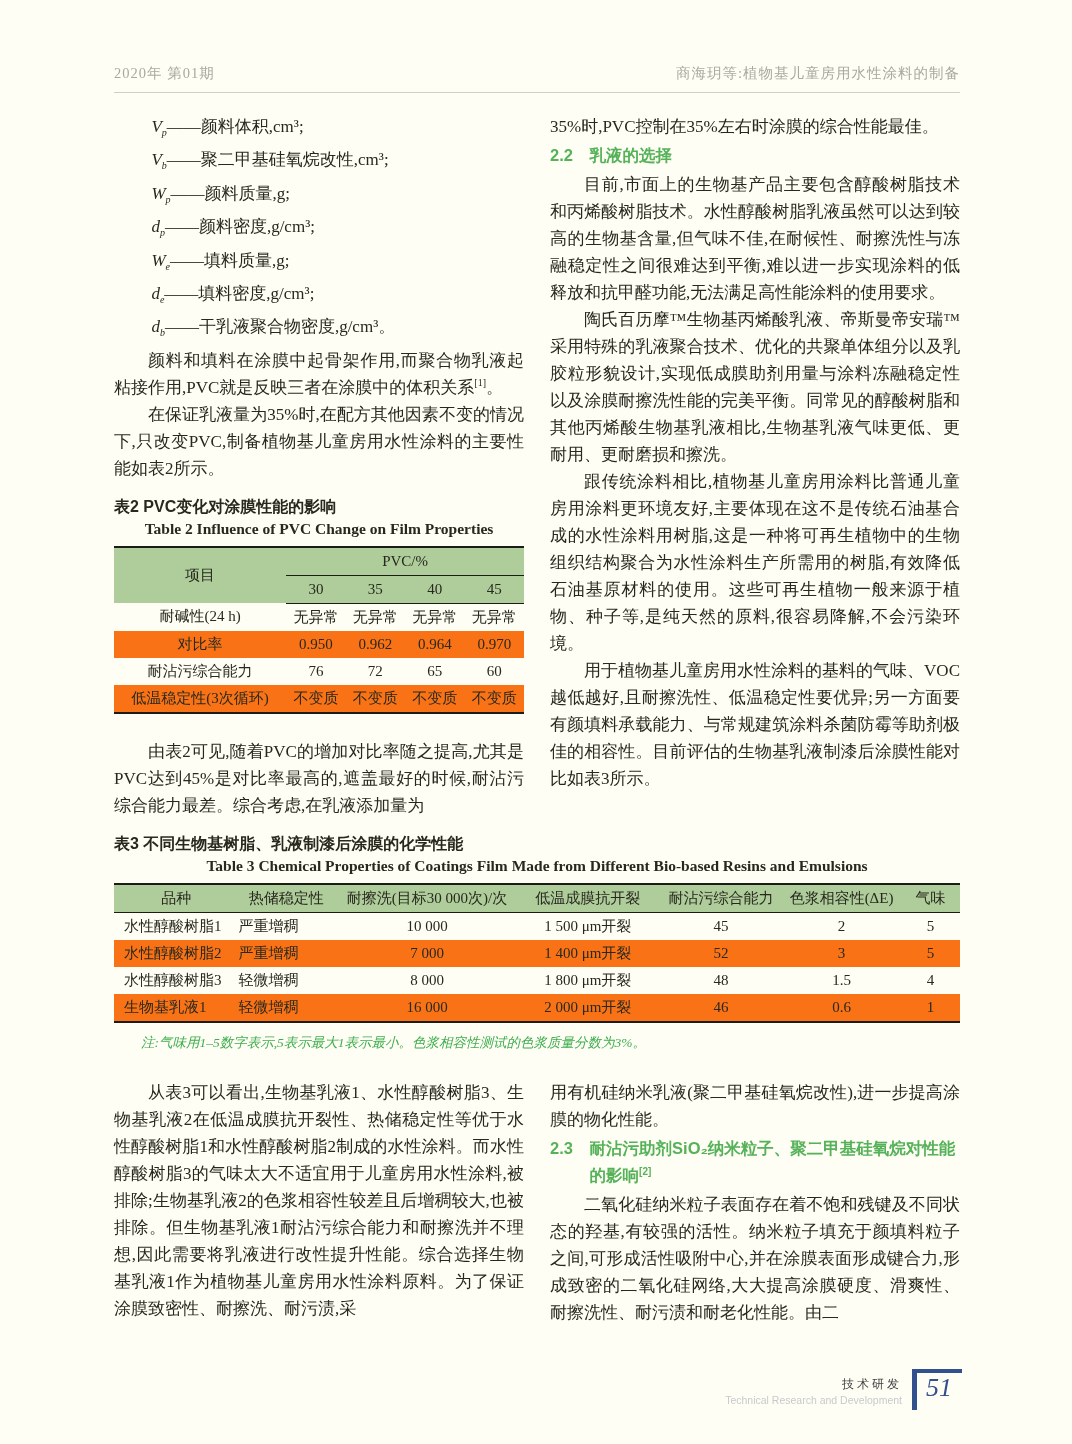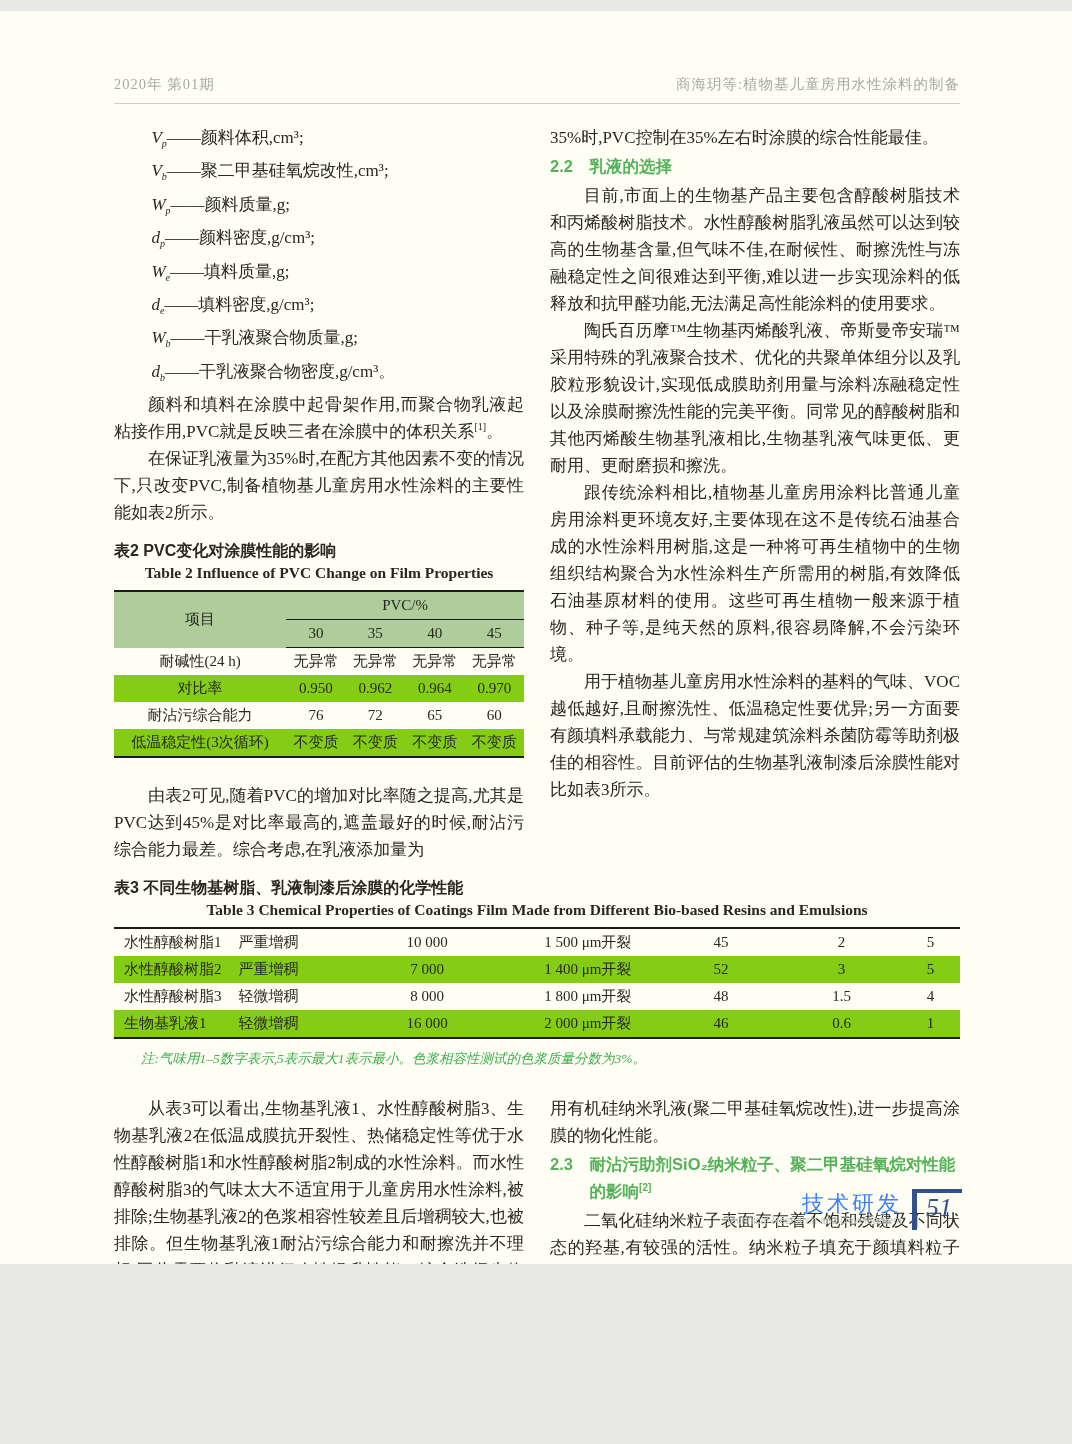--- a/index.html
+++ b/index.html
@@ -1,19 +1,19 @@
 <!DOCTYPE html>
 <html><head>
 <meta charset="utf-8">
 <style>
   html,body{margin:0;padding:0;background:#e8e8e4;}
   .page{
     position:relative;
-    width:1072px;height:1253px;
-    margin:11px auto;
+    width:1072px;height:1444px;
+    margin:0 auto;
     background:#fffef5;
     box-sizing:border-box;
     padding:64px 112px 0 114px;
     font-family:"Liberation Serif","DejaVu Serif",serif;
     color:#28281f;
     overflow:hidden;
   }
   
   .page-header{
     display:flex;justify-content:space-between;
@@ -53,41 +53,41 @@
   
   table.datatable{
     width:100%;border-collapse:collapse;
     font-size:15px;table-layout:fixed;
   }
   table.datatable td,table.datatable th{
     padding:3px 4px;font-weight:normal;text-align:center;line-height:21px;
     overflow:hidden;white-space:nowrap;
   }
   table.datatable{border-top:2.5px solid #1c1c16;border-bottom:2.5px solid #1c1c16;}
-  .band{background:#84cc16;}
+  .band{background:#f97316;}
   .hdr{background:#aecd9a;}
   tr.hdr-last td,tr.hdr-last th{border-bottom:1.5px solid #1c1c16;}
   td.span-underline{border-bottom:1.2px solid #1c1c16;}
   td.lbl{text-align:left;padding-left:8px;}
   
   .t3 td:nth-child(1){text-align:left;padding-left:10px;}
   .t3 td:nth-child(2){text-align:left;padding-left:6px;}
   .tbl-note{
     color:#3fae4e;font-style:italic;font-size:13.5px;
     margin:10px 0 0 0;text-indent:2em;line-height:20px;
   }
   .mid-block{margin-top:14px;}
   
   .page-footer{
     position:absolute;right:110px;bottom:34px;
     display:flex;align-items:flex-start;
   }
   .footer-text{text-align:right;margin-right:10px;padding-top:6px;}
   .footer-zh{
-    color:#3b82f6;font-size:22px;letter-spacing:3px;line-height:18px;
+    color:#404040;font-size:12px;letter-spacing:3px;line-height:18px;
     font-family:"Liberation Sans","DejaVu Sans",sans-serif;
   }
   .footer-en{
     color:#c7cacc;font-size:10.5px;line-height:14px;
     font-family:"Liberation Sans","DejaVu Sans",sans-serif;
   }
   .footer-bracket{
     border-top:4px solid #31508d;border-left:5px solid #31508d;
     padding:1px 10px 8px 9px;
   }
@@ -109,21 +109,20 @@
 
   <div class="col-wrap">
 
     <div class="col">
       <div class="def-row"><span class="var"><i>V</i><sub>p</sub></span><span>——颜料体积,cm³;</span></div>
       <div class="def-row"><span class="var"><i>V</i><sub>b</sub></span><span>——聚二甲基硅氧烷改性,cm³;</span></div>
       <div class="def-row"><span class="var"><i>W</i><sub>p</sub></span><span>——颜料质量,g;</span></div>
       <div class="def-row"><span class="var"><i>d</i><sub>p</sub></span><span>——颜料密度,g/cm³;</span></div>
       <div class="def-row"><span class="var"><i>W</i><sub>e</sub></span><span>——填料质量,g;</span></div>
       <div class="def-row"><span class="var"><i>d</i><sub>e</sub></span><span>——填料密度,g/cm³;</span></div>
-      <div class="def-row"><span class="var"><i>W</i><sub>b</sub></span><span>——干乳液聚合物质量,g;</span></div>
       <div class="def-row"><span class="var"><i>d</i><sub>b</sub></span><span>——干乳液聚合物密度,g/cm³。</span></div>
 
       <p class="para"><span>颜料和填料在涂膜中起骨架作用,而聚合物乳液起粘接作用,PVC就是反映三者在涂膜中的体积关系</span><sup>[1]</sup><span>。</span></p>
       <p class="para">在保证乳液量为35%时,在配方其他因素不变的情况下,只改变PVC,制备植物基儿童房用水性涂料的主要性能如表2所示。</p>
 
       <div class="tbl-caption-zh">表2  PVC变化对涂膜性能的影响</div>
       <div class="tbl-caption-en">Table 2   Influence of PVC Change on Film Properties</div>
       <table class="datatable t2">
         <colgroup>
             <col style="width:42%">
@@ -197,20 +196,29 @@
       <colgroup>
           <col style="width:14%">
           <col style="width:12.5%">
           <col style="width:21%">
           <col style="width:17%">
           <col style="width:14.5%">
           <col style="width:14%">
           <col style="width:7%">
         </colgroup>
       <tbody>
+          <tr class="hdr hdr-last">
+        <td style="text-align:center;">品种</td>
+        <td style="text-align:center;">热储稳定性</td>
+        <td>耐擦洗(目标30 000次)/次</td>
+        <td>低温成膜抗开裂</td>
+        <td>耐沾污综合能力</td>
+        <td>色浆相容性(ΔE)</td>
+        <td>气味</td>
+      </tr>
       <tr>
         <td>水性醇酸树脂1</td>
         <td>严重增稠</td>
         <td>10 000</td>
         <td>1 500 μm开裂</td>
         <td>45</td>
         <td>2</td>
         <td>5</td>
       </tr>
       <tr class="band">

